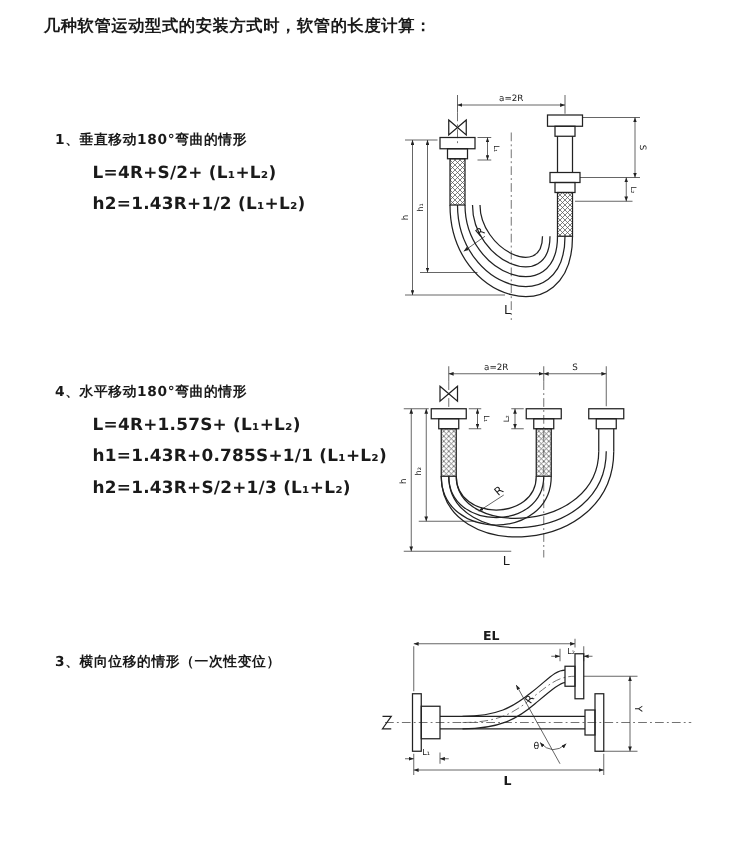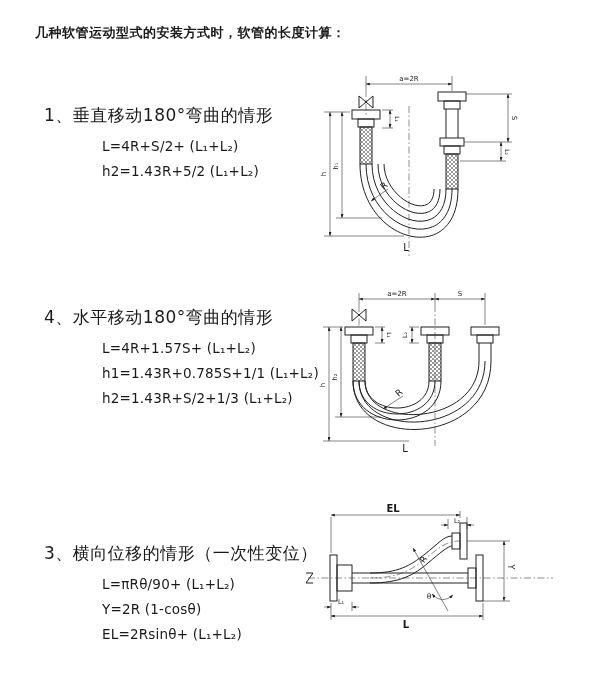--- a/index.html
+++ b/index.html
@@ -2,69 +2,64 @@
 <html><head>
 <meta charset="utf-8">
 <style>
   html,body{margin:0;padding:0;}
   body{
     width:600px;height:675px;position:relative;overflow:hidden;
     background:#ffffff;color:#1a1a1a;
     font-family:"DejaVu Sans","Liberation Sans",sans-serif;
   }
   .page-title{
-    position:absolute;left:35px;top:24px;
+    position:absolute;left:35px;top:12px;
     font-size:13px;font-weight:bold;letter-spacing:.5px;white-space:nowrap;
   }
   .section{position:absolute;left:44px;width:310px;}
   .sec-1{top:104px}
   .sec-2{top:306px}
-  .sec-3{top:542px}
-  .sec-heading{font-size:17px;font-weight:normal;letter-spacing:.5px;margin-bottom:7px;white-space:nowrap;}
+  .sec-3{top:522px}
+  .sec-heading{font-size:11px;font-weight:bold;letter-spacing:.5px;margin-bottom:7px;white-space:nowrap;}
   .formulas{padding-left:30px;}
-  .formula{font-size:13.5px;font-weight:normal;line-height:25px;white-space:nowrap;letter-spacing:.2px;margin-left:28px;}
+  .formula{font-size:13.5px;font-weight:bold;line-height:25px;white-space:nowrap;letter-spacing:.2px;}
   .diagram{position:absolute;}
   .dia-1{left:300px;top:64px}
   .dia-2{left:303px;top:281px}
   .dia-3{left:298px;top:503px}
   svg{display:block;}
   svg text{fill:#1a1a1a;stroke:none;font-family:"DejaVu Sans","Liberation Sans",sans-serif;}
   .ol{stroke:#222;stroke-width:1;fill:none;}
   .dim{stroke:#333;stroke-width:.6;fill:none;}
   .cl{stroke:#444;stroke-width:.6;fill:none;stroke-dasharray:7 2.5 1.5 2.5;}
 </style>
 </head>
 <body>
 
 <div class="page-title">几种软管运动型式的安装方式时，软管的长度计算：</div>
 
 <div class="section sec-1">
   <div class="sec-heading">1、垂直移动180°弯曲的情形</div>
   <div class="formulas">
     <div class="formula">L=4R+S/2+ (L₁+L₂)</div>
-    <div class="formula">h2=1.43R+5/2 (L₁+L₂)</div>
+    <div class="formula">h2=1.43R+1/2 (L₁+L₂)</div>
   </div>
 </div>
 
 <div class="section sec-2">
   <div class="sec-heading">4、水平移动180°弯曲的情形</div>
   <div class="formulas">
     <div class="formula">L=4R+1.57S+ (L₁+L₂)</div>
     <div class="formula">h1=1.43R+0.785S+1/1 (L₁+L₂)</div>
     <div class="formula">h2=1.43R+S/2+1/3 (L₁+L₂)</div>
   </div>
 </div>
 
 <div class="section sec-3">
   <div class="sec-heading">3、横向位移的情形（一次性变位）</div>
-  <div class="formulas">
-    <div class="formula">L=πRθ/90+ (L₁+L₂)</div>
-    <div class="formula">Y=2R (1-cosθ)</div>
-    <div class="formula">EL=2Rsinθ+ (L₁+L₂)</div>
-  </div>
 </div>
 
 <svg class="diagram dia-1" width="290" height="200" viewBox="0 0 290 200">
   <defs>
     <marker id="d1a" markerWidth="7" markerHeight="5" refX="6.5" refY="2.5" orient="auto-start-reverse">
       <path d="M0,0 L6.5,2.5 L0,5 z" fill="#222"></path>
     </marker>
     <pattern id="d1h" width="4" height="4" patternUnits="userSpaceOnUse">
       <path d="M0,4 L4,0 M0,0 L4,4" stroke="#555" stroke-width="0.6"></path>
     </pattern>

